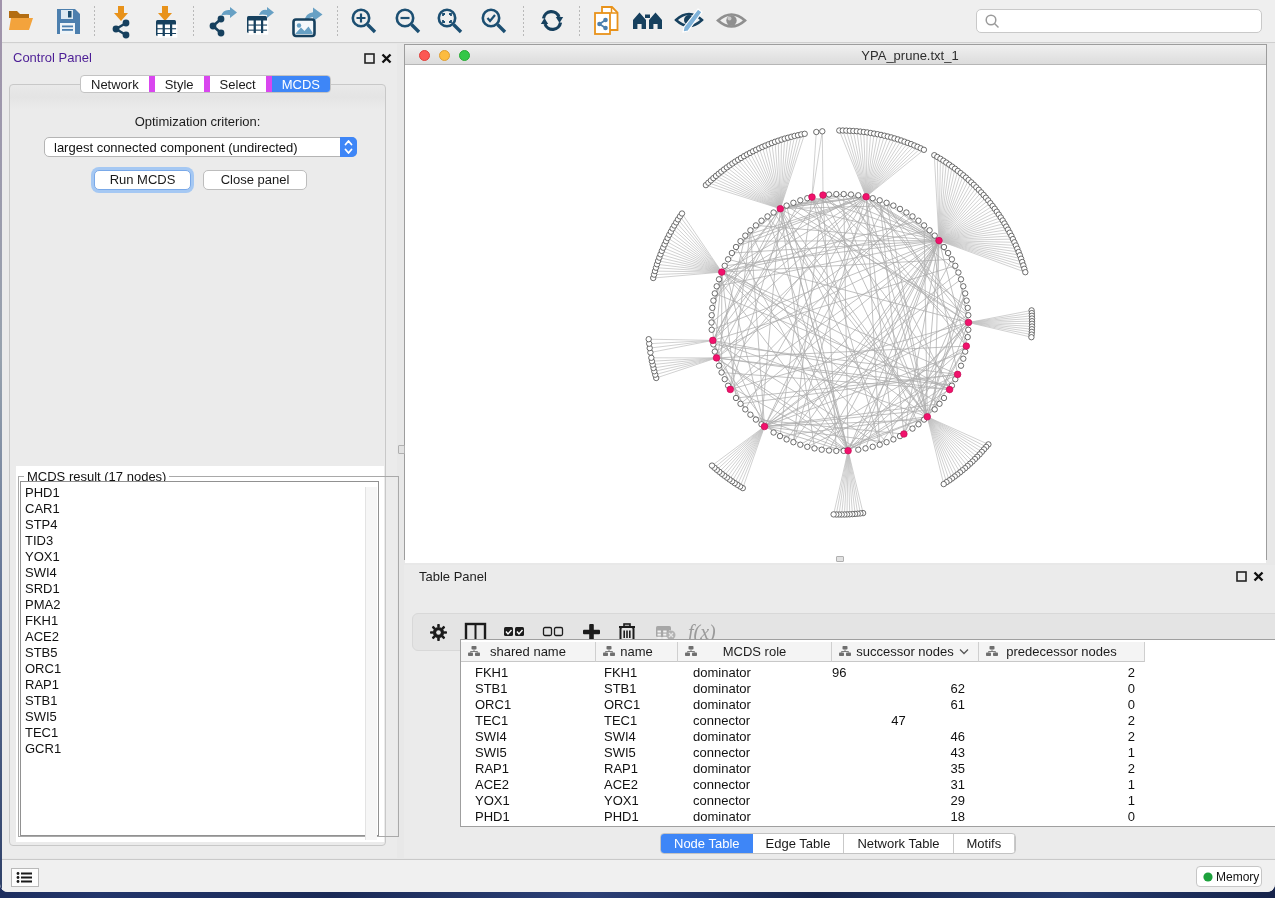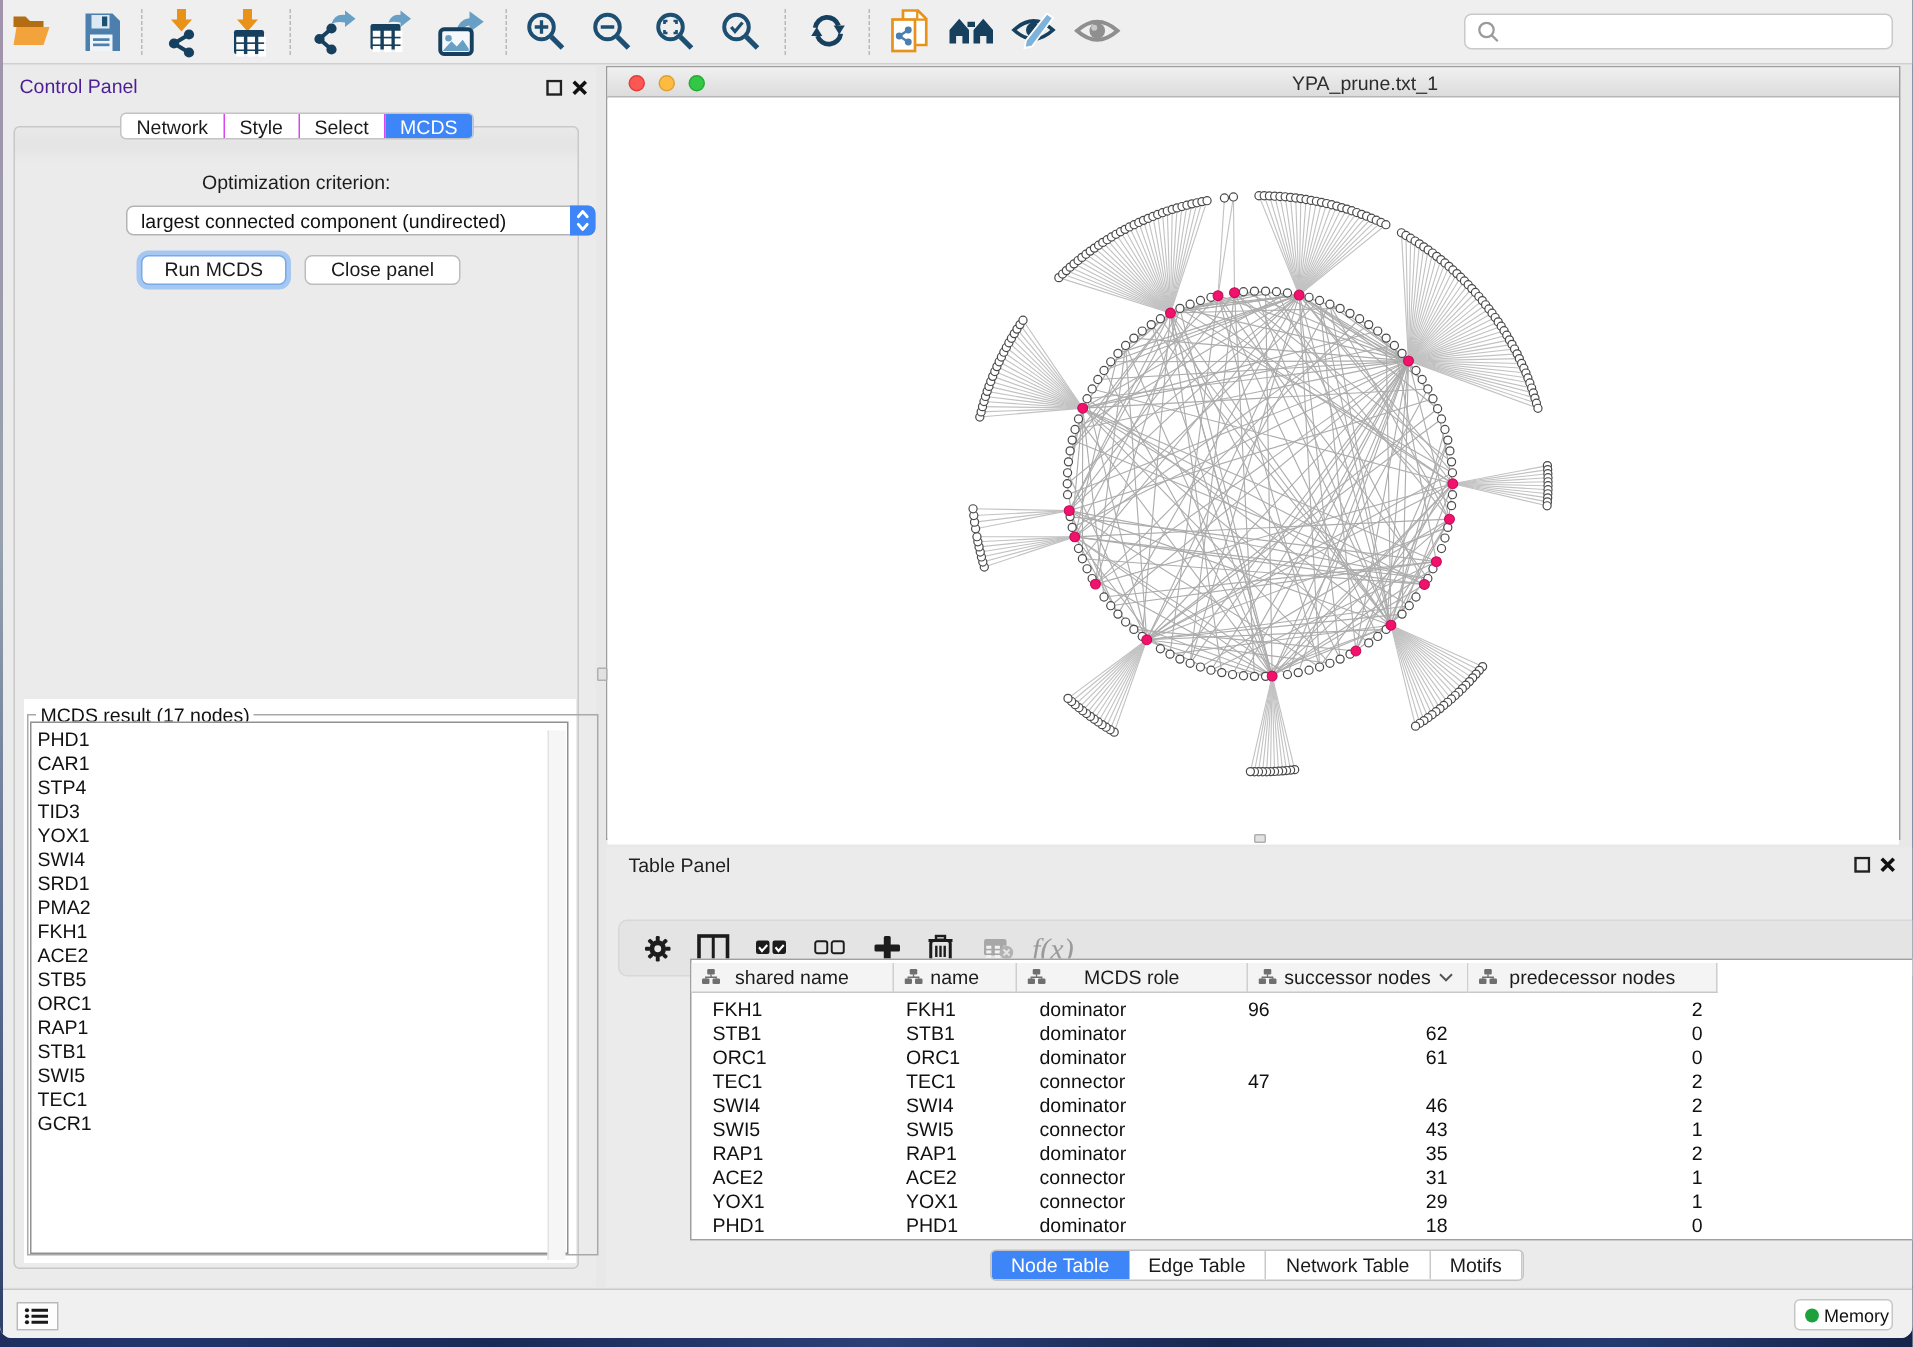--- a/index.html
+++ b/index.html
@@ -18,28 +18,28 @@
   background-size:1px 4px; }
 #searchbox { position:absolute; left:976px; top:9px; width:286px; height:24px; background:#fff;
   border:1px solid #c9c9c9; border-radius:5px; }
 
 #cpanel { position:absolute; left:0px; top:44px; width:397px; height:814px; background:#ebebeb; }
 #cp-title { position:absolute; left:13px; top:6px; font-size:13px; color:#4c1d95; }
 .fbtn { position:absolute; top:9px; }
 #cp-tabs { position:absolute; left:80px; top:31px; height:18px; display:flex; z-index:5;
   border:1px solid #c3c3c3; border-radius:4px; background:#fff; overflow:hidden; }
 .cptab { font-size:13px; color:#1a1a1a; padding:0 10px; line-height:17px; text-align:center;
-  border-right:1px solid #d946ef; }
+  border-right:6px solid #d946ef; }
 .cptab.sel { background:#3e86f7; color:#fff; border-right:none; }
 #cp-content { position:absolute; left:9px; top:40px; width:377px; height:762px;
   border:1px solid #c8c8c8; border-radius:4px;
   background:linear-gradient(#e9e9e9 0px, #e4e4e4 12px, #ebebeb 24px, #ebebeb 100%); }
 #opt-label { position:absolute; left:0; top:29px; width:100%; text-align:center; font-size:13px; color:#1c1c1c; }
 #combo { position:absolute; left:34px; top:52px; width:313px; height:20px; background:#fff;
-  border:1px solid #b4b4b4; border-radius:5px;margin-left:40px; }
+  border:1px solid #b4b4b4; border-radius:5px; }
 #combo .step { position:absolute; right:-1px; top:-1px; width:17px; height:20px; background:#3e86f7;
   border-radius:0 5px 5px 0; }
 .btn { position:absolute; height:20px; background:#fff; border:1px solid #bdbdbd; border-radius:5px;
   font-size:13px; color:#1a1a1a; text-align:center; line-height:18px; }
 #runbtn { left:84px; top:85px; width:97px; box-shadow:0 0 0 3px #a5c8f3; border-color:#7aa9e8; }
 #closebtn { left:193px; top:85px; width:104px; }
 #mcds-wrap { position:absolute; left:6px; top:381px; width:368px; height:376px; background:#fff; }
 #mcds-fs { position:absolute; left:2px; top:10px; width:381px; height:361px; border:1px solid #a9a9a9; }
 #mcds-label { position:absolute; left:5px; top:-8px; background:#fff; padding:0 3px; font-size:13px; color:#111; }
 #mcds-list { position:absolute; left:1px; top:4px; width:359px; height:355px; padding-top:3px; border:1px solid #919191;
@@ -1115,21 +1115,21 @@
             <div class="td" style="width:135px;padding-left:14px;">ORC1</div>
             <div class="td" style="width:82px;padding-left:8px;">ORC1</div>
             <div class="td" style="width:154px;padding-left:15px;">dominator</div>
             <div class="td" style="width:147px;text-align:right;padding-right:14px;">61</div>
             <div class="td" style="width:166px;text-align:right;padding-right:10px;">0</div>
           </div>
           <div class="tr">
             <div class="td" style="width:135px;padding-left:14px;">TEC1</div>
             <div class="td" style="width:82px;padding-left:8px;">TEC1</div>
             <div class="td" style="width:154px;padding-left:15px;">connector</div>
-            <div class="td" style="width:147px;text-align:left;padding-right:14px;">47</div>
+            <div class="td" style="width:147px;text-align:center;padding-right:14px;">47</div>
             <div class="td" style="width:166px;text-align:right;padding-right:10px;">2</div>
           </div>
           <div class="tr">
             <div class="td" style="width:135px;padding-left:14px;">SWI4</div>
             <div class="td" style="width:82px;padding-left:8px;">SWI4</div>
             <div class="td" style="width:154px;padding-left:15px;">dominator</div>
             <div class="td" style="width:147px;text-align:right;padding-right:14px;">46</div>
             <div class="td" style="width:166px;text-align:right;padding-right:10px;">2</div>
           </div>
           <div class="tr">

